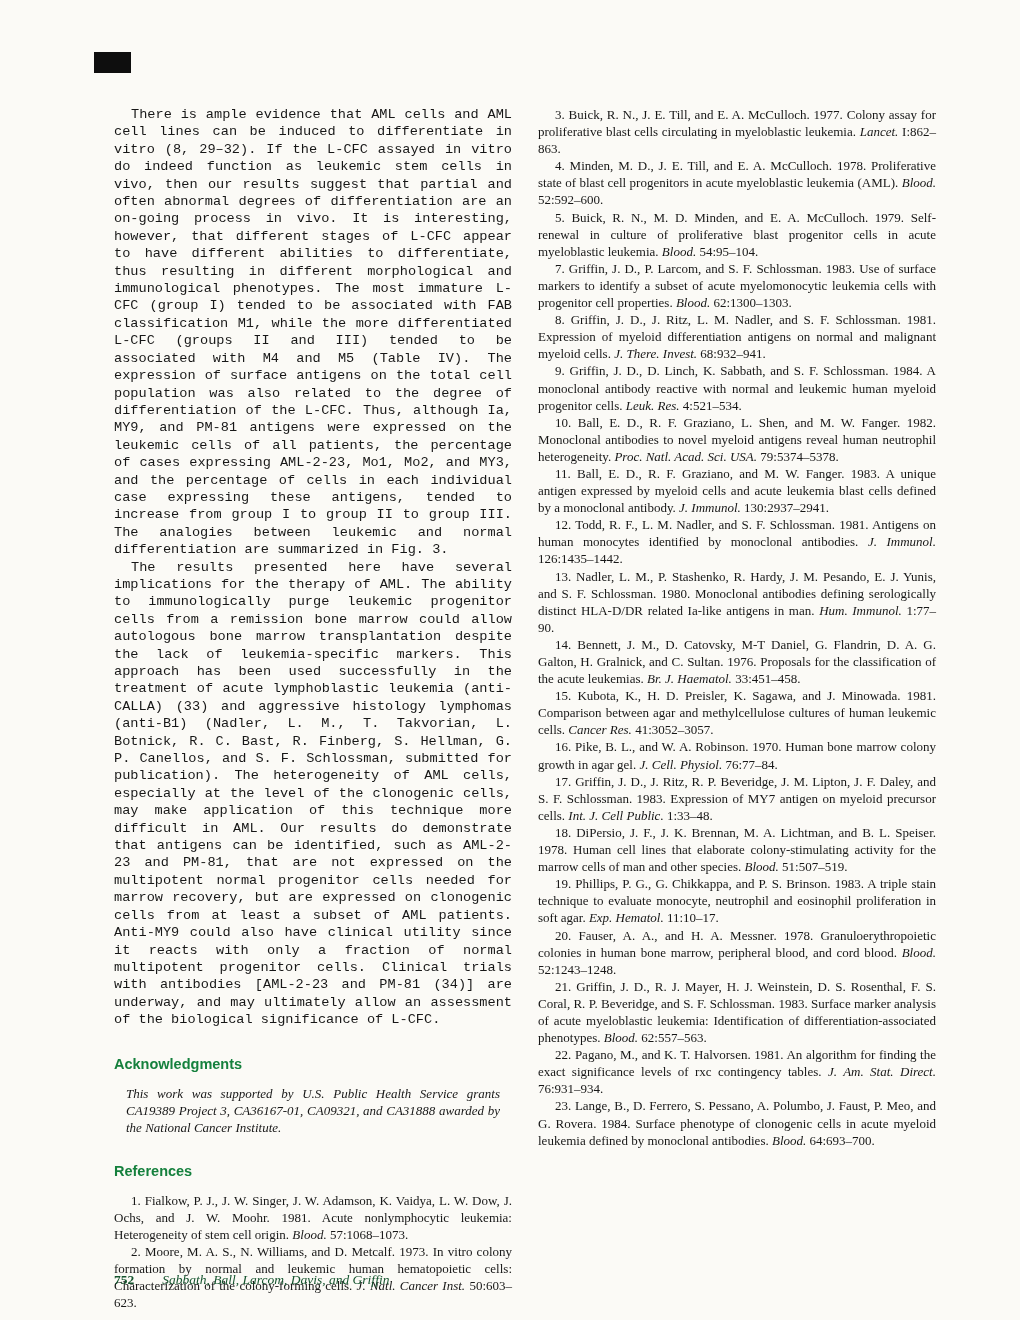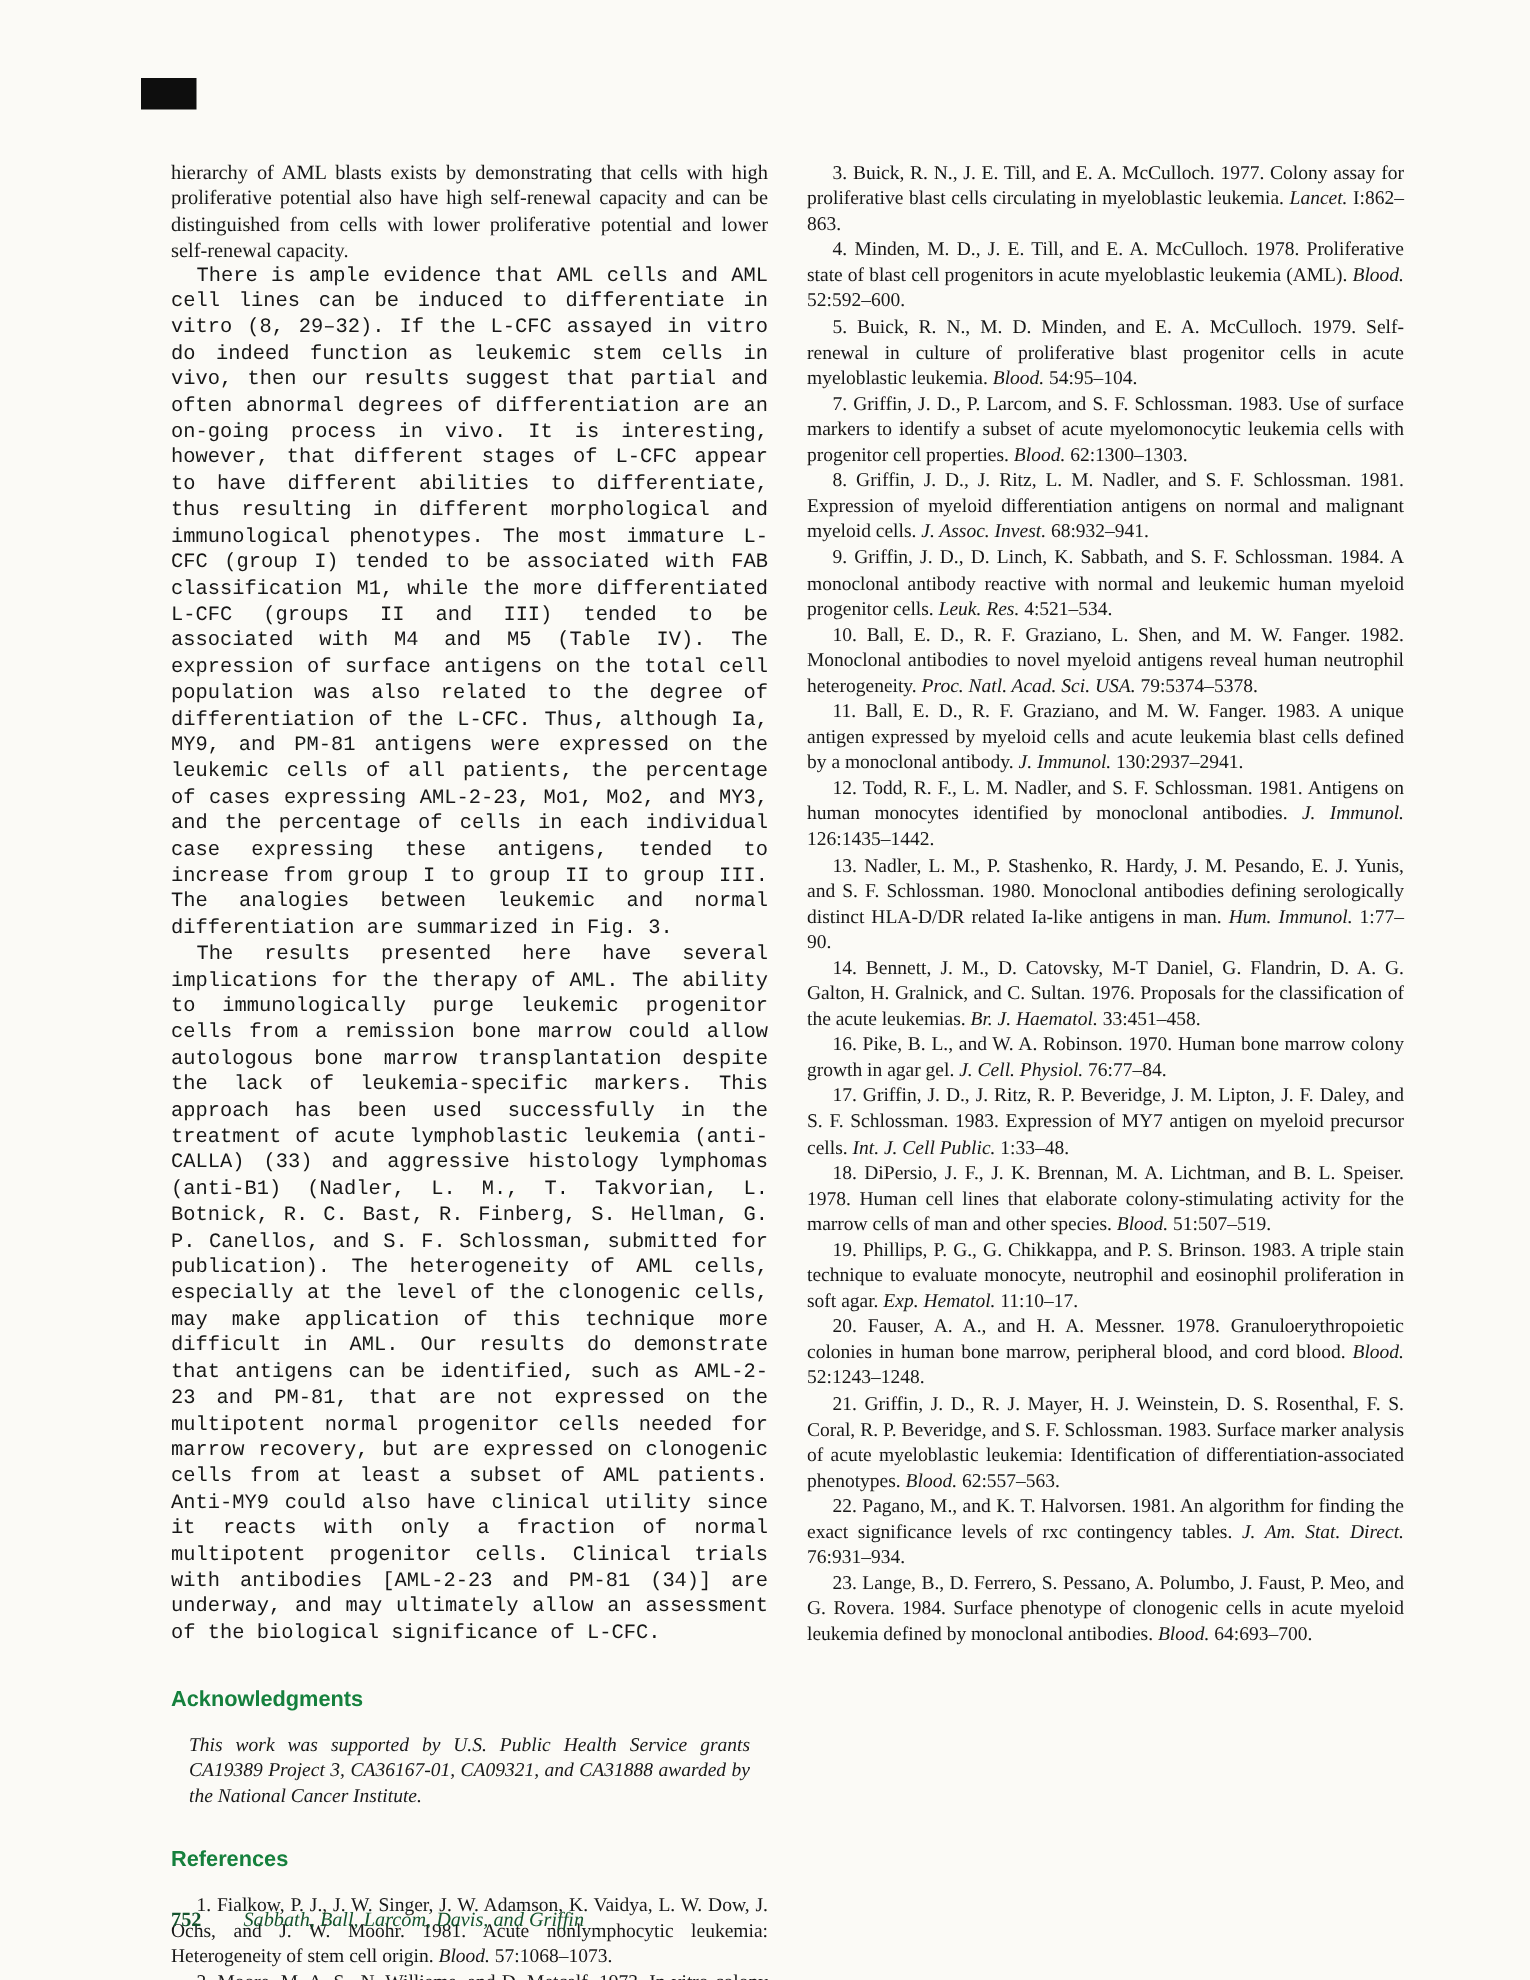--- a/index.html
+++ b/index.html
@@ -71,48 +71,48 @@
 <body>
 
 <div class="page">
 
   <div class="corner-mark"></div>
 
   <div class="columns">
 
     <div class="col">
       <div>
-          <p class="body-para">hierarchy of AML blasts exists by demonstrating that cells with high proliferative potential also have high self-renewal capacity and can be distinguished from cells with lower proliferative potential and lower self-renewal capacity.</p>
           <p class="body-para indent">There is ample evidence that AML cells and AML cell lines can be induced to differentiate in vitro (8, 29–32). If the L-CFC assayed in vitro do indeed function as leukemic stem cells in vivo, then our results suggest that partial and often abnormal degrees of differentiation are an on-going process in vivo. It is interesting, however, that different stages of L-CFC appear to have different abilities to differentiate, thus resulting in different morphological and immunological phenotypes. The most immature L-CFC (group I) tended to be associated with FAB classification M1, while the more differentiated L-CFC (groups II and III) tended to be associated with M4 and M5 (Table IV). The expression of surface antigens on the total cell population was also related to the degree of differentiation of the L-CFC. Thus, although Ia, MY9, and PM-81 antigens were expressed on the leukemic cells of all patients, the percentage of cases expressing AML-2-23, Mo1, Mo2, and MY3, and the percentage of cells in each individual case expressing these antigens, tended to increase from group I to group II to group III. The analogies between leukemic and normal differentiation are summarized in Fig. 3.</p>
           <p class="body-para indent">The results presented here have several implications for the therapy of AML. The ability to immunologically purge leukemic progenitor cells from a remission bone marrow could allow autologous bone marrow transplantation despite the lack of leukemia-specific markers. This approach has been used successfully in the treatment of acute lymphoblastic leukemia (anti-CALLA) (33) and aggressive histology lymphomas (anti-B1) (Nadler, L. M., T. Takvorian, L. Botnick, R. C. Bast, R. Finberg, S. Hellman, G. P. Canellos, and S. F. Schlossman, submitted for publication). The heterogeneity of AML cells, especially at the level of the clonogenic cells, may make application of this technique more difficult in AML. Our results do demonstrate that antigens can be identified, such as AML-2-23 and PM-81, that are not expressed on the multipotent normal progenitor cells needed for marrow recovery, but are expressed on clonogenic cells from at least a subset of AML patients. Anti-MY9 could also have clinical utility since it reacts with only a fraction of normal multipotent progenitor cells. Clinical trials with antibodies [AML-2-23 and PM-81 (34)] are underway, and may ultimately allow an assessment of the biological significance of L-CFC.</p>
         </div>
 
       <h2 class="heading">Acknowledgments</h2>
       <p class="ack">This work was supported by U.S. Public Health Service grants CA19389 Project 3, CA36167-01, CA09321, and CA31888 awarded by the National Cancer Institute.</p>
 
       <h2 class="heading">References</h2>
       <div>
           <p class="ref">1. Fialkow, P. J., J. W. Singer, J. W. Adamson, K. Vaidya, L. W. Dow, J. Ochs, and J. W. Moohr. 1981. Acute nonlymphocytic leukemia: Heterogeneity of stem cell origin.<i> Blood.</i> 57:1068–1073.</p>
           <p class="ref">2. Moore, M. A. S., N. Williams, and D. Metcalf. 1973. In vitro colony formation by normal and leukemic human hematopoietic cells: Characterization of the colony-forming cells.<i> J. Natl. Cancer Inst.</i> 50:603–623.</p>
         </div>
     </div>
 
     <div class="col">
       <div>
           <p class="ref">3. Buick, R. N., J. E. Till, and E. A. McCulloch. 1977. Colony assay for proliferative blast cells circulating in myeloblastic leukemia.<i> Lancet.</i> I:862–863.</p>
           <p class="ref">4. Minden, M. D., J. E. Till, and E. A. McCulloch. 1978. Proliferative state of blast cell progenitors in acute myeloblastic leukemia (AML).<i> Blood.</i> 52:592–600.</p>
           <p class="ref">5. Buick, R. N., M. D. Minden, and E. A. McCulloch. 1979. Self-renewal in culture of proliferative blast progenitor cells in acute myeloblastic leukemia.<i> Blood.</i> 54:95–104.</p>
           <p class="ref">7. Griffin, J. D., P. Larcom, and S. F. Schlossman. 1983. Use of surface markers to identify a subset of acute myelomonocytic leukemia cells with progenitor cell properties.<i> Blood.</i> 62:1300–1303.</p>
-          <p class="ref">8. Griffin, J. D., J. Ritz, L. M. Nadler, and S. F. Schlossman. 1981. Expression of myeloid differentiation antigens on normal and malignant myeloid cells.<i> J. Assoc. Invest.</i> 68:932–941.</p>
+          <p class="ref">8. Griffin, J. D., J. Ritz, L. M. Nadler, and S. F. Schlossman. 1981. Expression of myeloid differentiation antigens on normal and malignant myeloid cells.<i> J. There. Invest.</i> 68:932–941.</p>
           <p class="ref">9. Griffin, J. D., D. Linch, K. Sabbath, and S. F. Schlossman. 1984. A monoclonal antibody reactive with normal and leukemic human myeloid progenitor cells.<i> Leuk. Res.</i> 4:521–534.</p>
           <p class="ref">10. Ball, E. D., R. F. Graziano, L. Shen, and M. W. Fanger. 1982. Monoclonal antibodies to novel myeloid antigens reveal human neutrophil heterogeneity.<i> Proc. Natl. Acad. Sci. USA.</i> 79:5374–5378.</p>
           <p class="ref">11. Ball, E. D., R. F. Graziano, and M. W. Fanger. 1983. A unique antigen expressed by myeloid cells and acute leukemia blast cells defined by a monoclonal antibody.<i> J. Immunol.</i> 130:2937–2941.</p>
           <p class="ref">12. Todd, R. F., L. M. Nadler, and S. F. Schlossman. 1981. Antigens on human monocytes identified by monoclonal antibodies.<i> J. Immunol.</i> 126:1435–1442.</p>
           <p class="ref">13. Nadler, L. M., P. Stashenko, R. Hardy, J. M. Pesando, E. J. Yunis, and S. F. Schlossman. 1980. Monoclonal antibodies defining serologically distinct HLA-D/DR related Ia-like antigens in man.<i> Hum. Immunol.</i> 1:77–90.</p>
           <p class="ref">14. Bennett, J. M., D. Catovsky, M-T Daniel, G. Flandrin, D. A. G. Galton, H. Gralnick, and C. Sultan. 1976. Proposals for the classification of the acute leukemias.<i> Br. J. Haematol.</i> 33:451–458.</p>
+          <p class="ref">15. Kubota, K., H. D. Preisler, K. Sagawa, and J. Minowada. 1981. Comparison between agar and methylcellulose cultures of human leukemic cells.<i> Cancer Res.</i> 41:3052–3057.</p>
           <p class="ref">16. Pike, B. L., and W. A. Robinson. 1970. Human bone marrow colony growth in agar gel.<i> J. Cell. Physiol.</i> 76:77–84.</p>
           <p class="ref">17. Griffin, J. D., J. Ritz, R. P. Beveridge, J. M. Lipton, J. F. Daley, and S. F. Schlossman. 1983. Expression of MY7 antigen on myeloid precursor cells.<i> Int. J. Cell Public.</i> 1:33–48.</p>
           <p class="ref">18. DiPersio, J. F., J. K. Brennan, M. A. Lichtman, and B. L. Speiser. 1978. Human cell lines that elaborate colony-stimulating activity for the marrow cells of man and other species.<i> Blood.</i> 51:507–519.</p>
           <p class="ref">19. Phillips, P. G., G. Chikkappa, and P. S. Brinson. 1983. A triple stain technique to evaluate monocyte, neutrophil and eosinophil proliferation in soft agar.<i> Exp. Hematol.</i> 11:10–17.</p>
           <p class="ref">20. Fauser, A. A., and H. A. Messner. 1978. Granuloerythropoietic colonies in human bone marrow, peripheral blood, and cord blood.<i> Blood.</i> 52:1243–1248.</p>
           <p class="ref">21. Griffin, J. D., R. J. Mayer, H. J. Weinstein, D. S. Rosenthal, F. S. Coral, R. P. Beveridge, and S. F. Schlossman. 1983. Surface marker analysis of acute myeloblastic leukemia: Identification of differentiation-associated phenotypes.<i> Blood.</i> 62:557–563.</p>
           <p class="ref">22. Pagano, M., and K. T. Halvorsen. 1981. An algorithm for finding the exact significance levels of rxc contingency tables.<i> J. Am. Stat. Direct.</i> 76:931–934.</p>
           <p class="ref">23. Lange, B., D. Ferrero, S. Pessano, A. Polumbo, J. Faust, P. Meo, and G. Rovera. 1984. Surface phenotype of clonogenic cells in acute myeloid leukemia defined by monoclonal antibodies.<i> Blood.</i> 64:693–700.</p>
         </div>
     </div>

